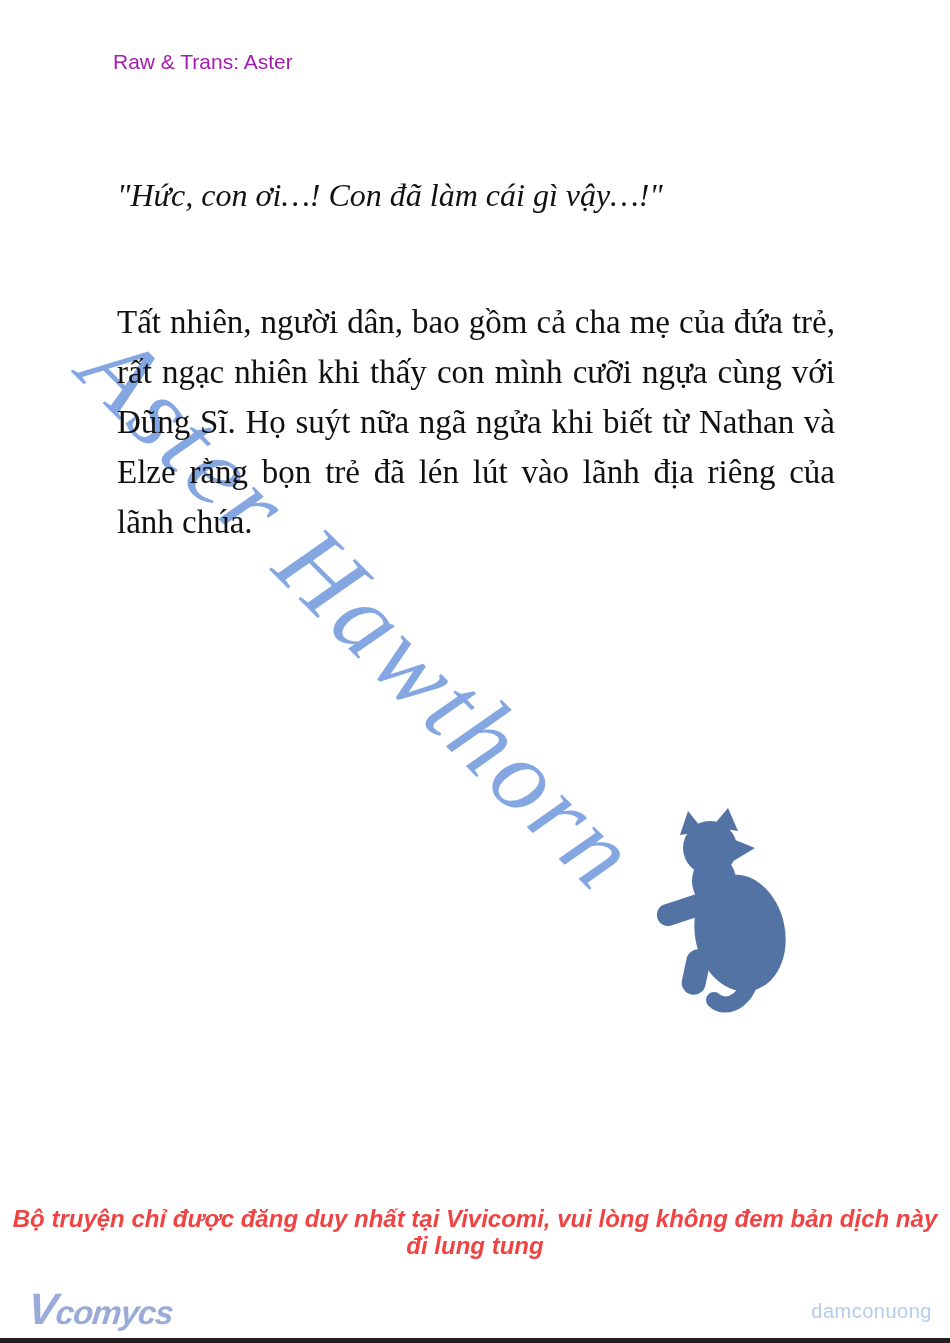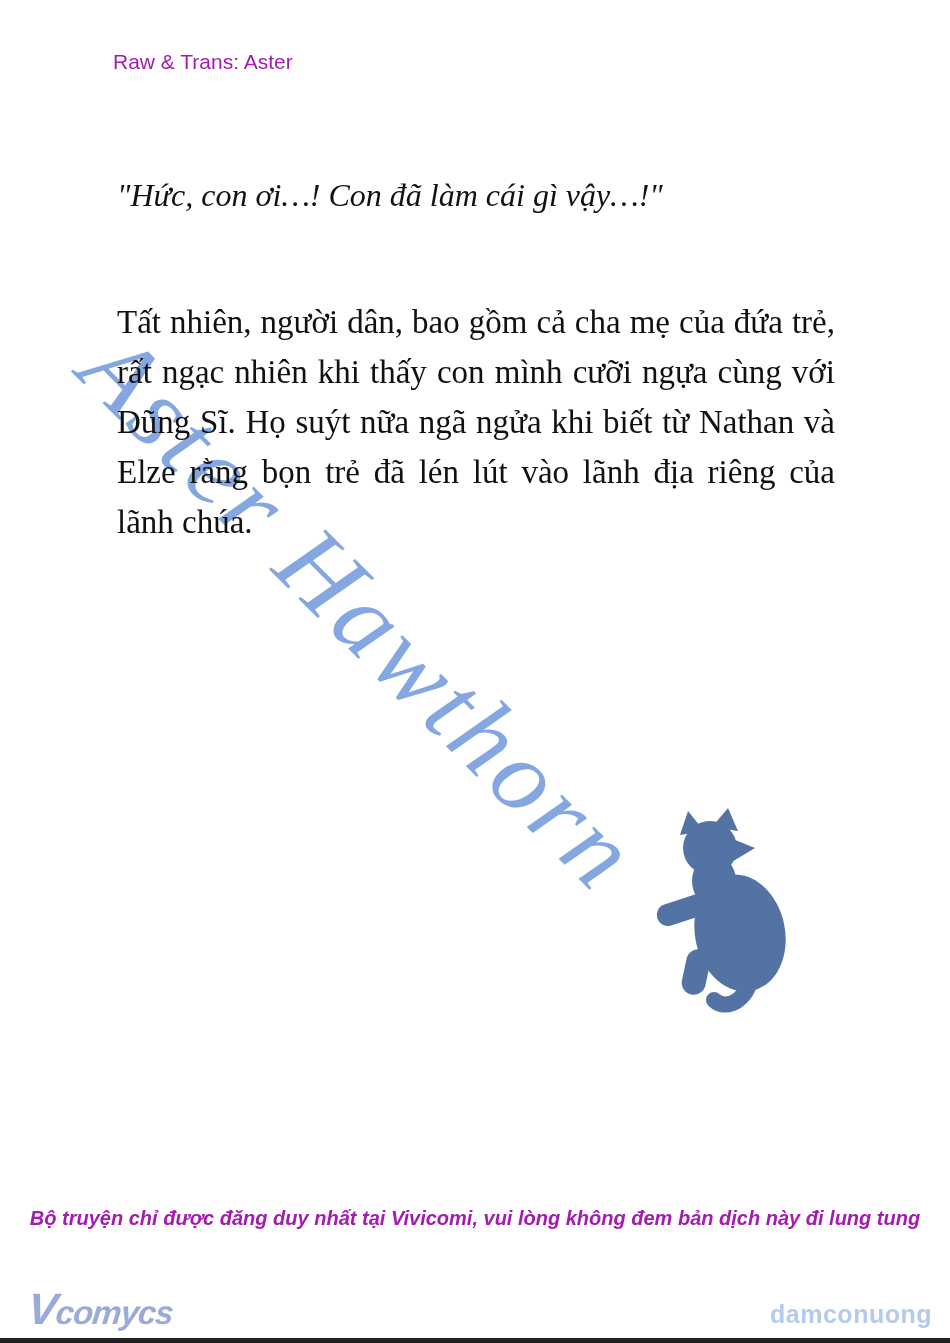--- a/index.html
+++ b/index.html
@@ -45,38 +45,38 @@
   }
   .para-1 { top:297px; }
   .para-2 { top:570px; }
   .para-3 { top:791px; }
   .para-4 { top:913px; }
   
   .footer-notice {
     position:absolute; left:0; top:1205px; width:100%; z-index:2;
     font-family:"Liberation Sans","DejaVu Sans",sans-serif;
     font-weight:bold; font-style:italic;
-    font-size:20px; line-height:27px;
-    color:#a21caf; text-align:center;
+    font-size:24px; line-height:27px;
+    color:#ef4444; text-align:center;
   }
   
   .logo-vcomycs {
     position:absolute; left:28px; top:1284px; z-index:2;
     display:inline-block;
     font-family:"Liberation Sans","DejaVu Sans",sans-serif;
     font-style:italic; font-weight:bold;
     font-size:33px; letter-spacing:-1px;
     color:#9BABD9;
     transform:skewX(-6deg);
   }
   .logo-vcomycs::first-letter { font-size:44px; }
   .logo-damconuong {
     position:absolute; right:18px; top:1300px; z-index:2;
     font-family:"Liberation Sans","DejaVu Sans",sans-serif;
-    font-weight:bold; font-size:25px; letter-spacing:0.5px;
+    font-weight:normal; font-size:20px; letter-spacing:0.5px;
     color:#B5CBEC;
     text-shadow:0 0 2px #ffffff, 0 0 1px #ffffff;
   }
   .bottom-border {
     position:absolute; left:0; bottom:0; width:100%; height:5px;
     background:#202020; z-index:3;
   }
 </style>
 </head>
 <body>

